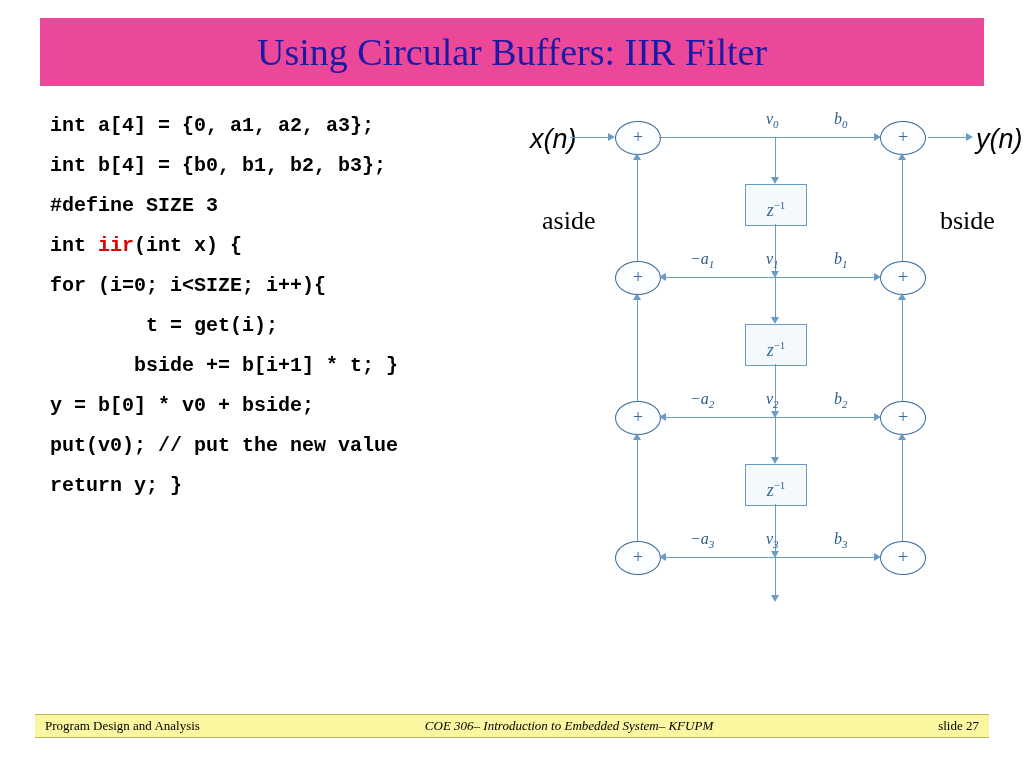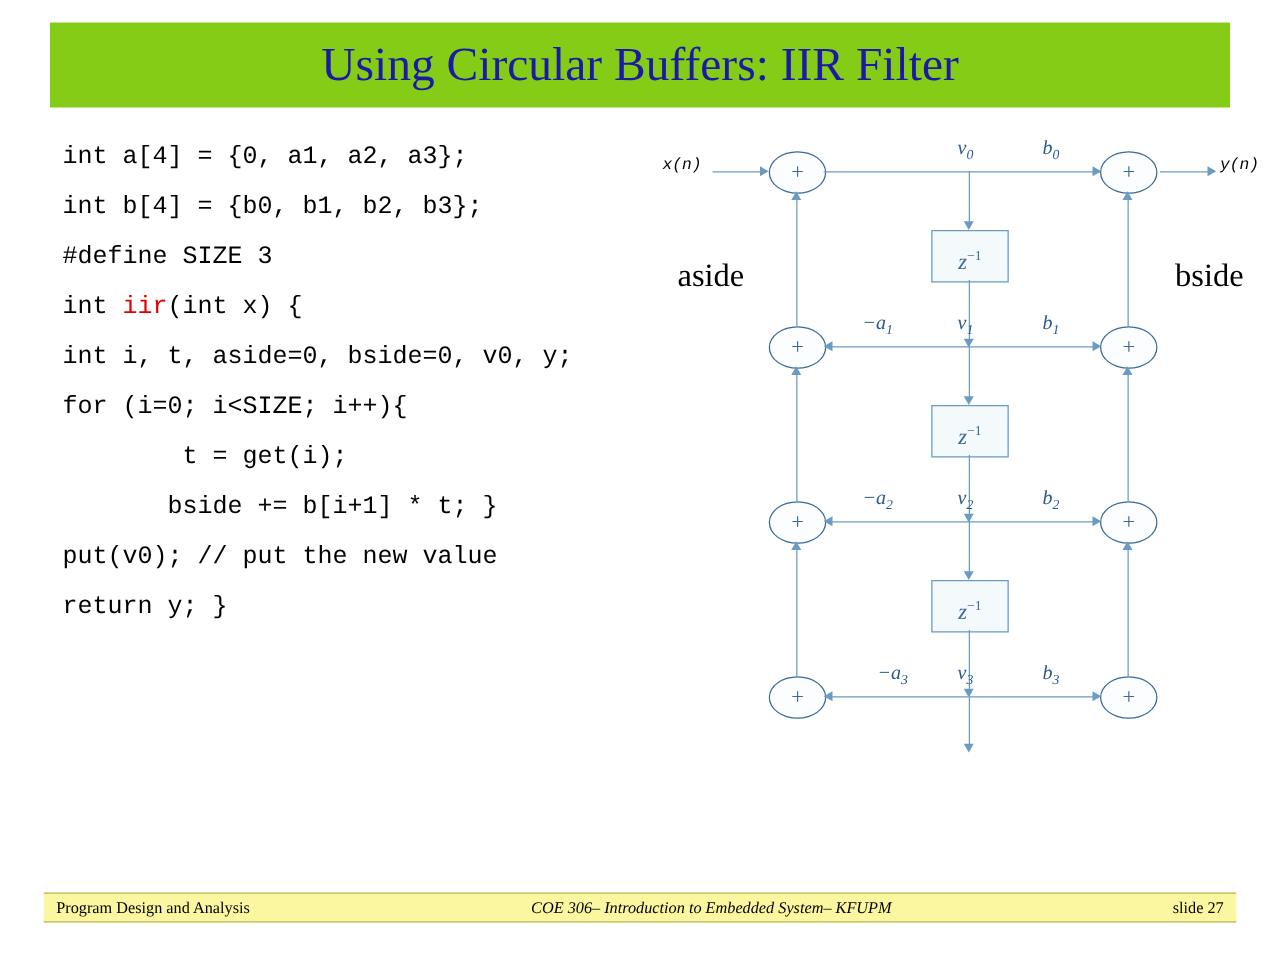--- a/index.html
+++ b/index.html
@@ -6,37 +6,37 @@
     margin: 0;
     padding: 0;
     width: 1024px;
     height: 768px;
     background: #ffffff;
     font-family: "Times New Roman", serif;
     position: relative;
     overflow: hidden;
   }
   .title-bar {
-    background: #84cc16;
+    background: #ec4899;
     margin: 18px 40px 0 40px;
     padding: 12px 0;
     text-align: center;
     font-family: "Comic Sans MS", cursive;
     font-size: 38px;
     color: #1a1aa6;
   }
   .content {
     display: flex;
     padding: 20px 40px 0 50px;
   }
   .code-col {
     flex: 0 0 480px;
     font-family: "Courier New", monospace;
     font-size: 20px;
-    font-weight: normal;
+    font-weight: bold;
     line-height: 2.0;
     color: #000;
   }
   .code-col .hl { color: #e00000; }
   .diagram-col {
     flex: 1;
     position: relative;
     height: 560px;
   }
   .footer {
@@ -74,21 +74,21 @@
     border: 1px solid #6b9bc2;
     background: #f4f9fc;
     text-align: center;
     font-size: 18px;
     color: #3a6a9a;
     line-height: 40px;
     font-style: italic;
   }
   .delay sup { font-size: 11px; font-style: normal; }
   .lbl-serif { font-family: "Times New Roman", serif; font-size: 26px; color:#000; }
-  .lbl-it { font-family: Liberation Mono, monospace; font-style: italic; font-size: 13px; color:#000;}
+  .lbl-it { font-family: Liberation Sans, sans-serif; font-style: italic; font-size: 27px; color:#000;}
   .sm { font-size:16px; color:#2a5a8a; font-style: italic; }
   .sm sub { font-size: 11px;}
   .arrow {
     position:absolute; background:#6b9bc2;
   }
   .arrow.h { height:1px;}
   .arrow.v { width:1px;}
   .arrow-head {
     position:absolute; width:0; height:0;
   }
@@ -104,24 +104,24 @@
 
 <div class="content">
 
   <div class="code-col">
     <div>int a[4] = {0, a1, a2, a3};</div>
     <div>int b[4] = {b0, b1, b2, b3};</div>
     <div>#define SIZE 3</div>
     <div>
       <span>int </span><span class="hl">iir</span><span>(int x) {</span>
     </div>
-    <div>int i, t, aside=0, bside=0, v0, y;</div>
     <div>for (i=0; i&lt;SIZE; i++){</div>
     <div style="white-space:pre">        t = get(i);</div>
     <div style="white-space:pre">       bside += b[i+1] * t; }</div>
+    <div>y = b[0] * v0 + bside;</div>
     <div>put(v0); // put the new value</div>
     <div>return y; }</div>
   </div>
 
   <div class="diagram-col">
 
     <span class="dg lbl-it" style="left:0px; top:18px;">x(n)</span>
     <div class="arrow h" style="left:40px; top:31px; width:40px;"></div>
     <div class="arrow-head ah-right" style="left:78px; top:27px;"></div>
 
@@ -180,21 +180,21 @@
     <div class="dg delay" style="left:215px; top:358px;"><span>z</span><sup>−1</sup></div>
     <div class="arrow v" style="left:245px; top:398px; height:53px;"></div>
     <div class="arrow-head ah-down" style="left:241px; top:445px;"></div>
 
     <div class="dg adder" style="left:85px; top:435px;">+</div>
     <div class="dg adder" style="left:350px; top:435px;">+</div>
     <div class="arrow h" style="left:134px; top:451px; width:111px;"></div>
     <div class="arrow-head ah-left" style="left:129px; top:447px;"></div>
     <div class="arrow h" style="left:246px; top:451px; width:99px;"></div>
     <div class="arrow-head ah-right" style="left:344px; top:447px;"></div>
-    <span class="dg sm" style="left:172px; top:424px;"><span>−a</span><sub>3</sub></span>
+    <span class="dg sm" style="left:160px; top:424px;"><span>−a</span><sub>3</sub></span>
     <span class="dg sm" style="left:236px; top:424px;"><span>v</span><sub>3</sub></span>
     <span class="dg sm" style="left:304px; top:424px;"><span>b</span><sub>3</sub></span>
 
     <div class="arrow v" style="left:245px; top:451px; height:40px;"></div>
     <div class="arrow-head ah-down" style="left:241px; top:489px;"></div>
 
     <div class="arrow v" style="left:107px; top:52px; height:103px;"></div>
     <div class="arrow-head ah-up" style="left:103px; top:47px;"></div>
     <div class="arrow v" style="left:107px; top:192px; height:103px;"></div>
     <div class="arrow-head ah-up" style="left:103px; top:187px;"></div>

